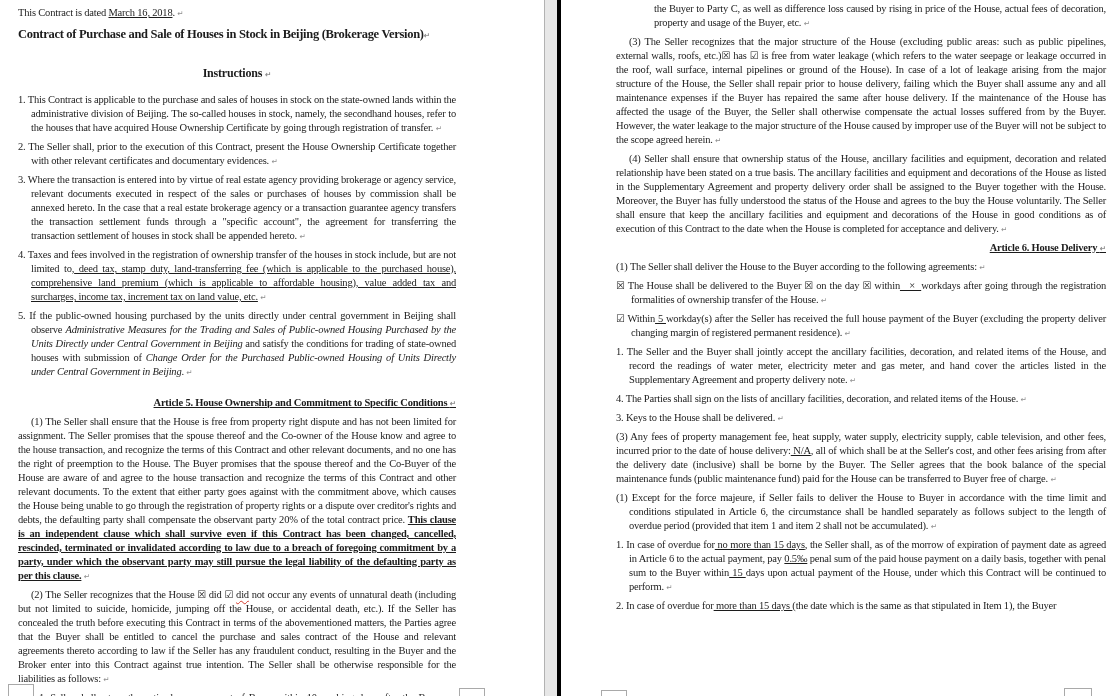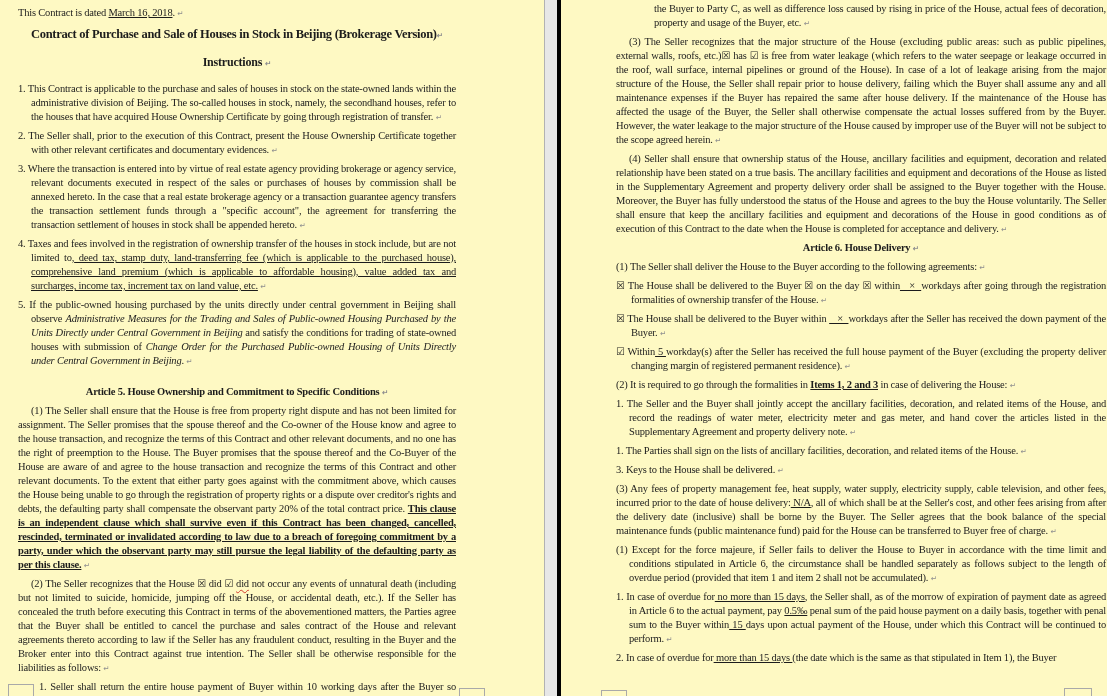--- a/index.html
+++ b/index.html
@@ -4,47 +4,47 @@
 <style>
   html,body{margin:0;padding:0;}
   body{
     position:relative;
     width:1107px;height:696px;
     overflow:hidden;
     background:#e7e7e7;
     font-family:"Liberation Serif", serif;
     color:#1c1c1c;
   }
-  .page{position:absolute;top:0;bottom:0;background:#fef9c3;}
+  .page{position:absolute;top:0;bottom:0;background:#ffffff;}
   .page-left{left:0;width:544px;border-right:1px solid #b2b2b2;}
   .page-right{left:557px;width:550px;border-left:4px solid #000000;}
   .content{
     position:absolute;top:0;
     font-size:10.5px;line-height:14px;letter-spacing:-0.2px;
     text-align:justify;
   }
   .content-left{left:18px;width:438px;padding-top:6px;}
   .content-right{left:55px;width:490px;padding-top:2px;}
   .blk{margin:0 0 4px 0;}
   .para{text-align:justify;}
   .pi{text-indent:13px;}
   .li{padding-left:13px;text-indent:-13px;}
   .li2{margin-left:21px;padding-left:10px;text-indent:-10px;}
   .cb{padding-left:15px;text-indent:-15px;}
   .cont2{padding-left:38px;}
   .title{
-    text-align:center;font-weight:bold;
+    font-weight:bold;
     font-size:12.5px;letter-spacing:-0.3px;line-height:17px;
-    margin:5px 0 8px 0;white-space:nowrap;text-indent:0;
+    margin:5px 0 19px 0;white-space:nowrap;text-indent:0;
   }
   .subtitle{
     text-align:center;font-weight:bold;
     font-size:12px;line-height:20px;margin:0 0 8px 0;text-indent:0;
   }
-  .heading{font-weight:bold;text-align:center;}
+  .heading{font-weight:bold;text-align:right;text-decoration:underline;}
   .mt-article{margin-top:16px;}
   .s-p{}
   .s-b{font-weight:bold;}
   .s-i{font-style:italic;}
   .s-u{text-decoration:underline;}
   .s-bu{font-weight:bold;text-decoration:underline;}
   .s-w{text-decoration:underline wavy #d43b2e;text-decoration-thickness:1px;text-underline-offset:2px;}
   .s-m{color:#8f8f8f;font-size:7.5px;letter-spacing:0;}
   .s-cbx{font-family:"DejaVu Sans",sans-serif;font-size:10px;}
   .corner-mark{
@@ -78,25 +78,23 @@
 </div>
 
 <div class="page page-right">
   <div class="content content-right" id="content-right">
       <div class="blk cont2"><span class="s-p">the Buyer to Party C, as well as difference loss caused by rising in price of the House, actual fees of decoration, property and usage of the Buyer, etc. </span><span class="s-m">↵</span></div>
       <div class="blk pi"><span class="s-p">(3) The Seller recognizes that the major structure of the House (excluding public areas: such as public pipelines, external walls, roofs, etc.)</span><span class="s-cbx">☒</span><span class="s-p"> has </span><span class="s-cbx">☑</span><span class="s-p"> is free from water leakage (which refers to the water seepage or leakage occurred in the roof, wall surface, internal pipelines or ground of the House). In case of a lot of leakage arising from the major structure of the House, the Seller shall repair prior to house delivery, failing which the Buyer shall assume any and all maintenance expenses if the Buyer has repaired the same after house delivery. If the maintenance of the House has affected the usage of the Buyer, the Seller shall otherwise compensate the actual losses suffered from by the Buyer. However, the water leakage to the major structure of the House caused by improper use of the Buyer will not be subject to the scope agreed herein. </span><span class="s-m">↵</span></div>
       <div class="blk pi"><span class="s-p">(4) Seller shall ensure that ownership status of the House, ancillary facilities and equipment, decoration and related relationship have been stated on a true basis. The ancillary facilities and equipment and decorations of the House as listed in the Supplementary Agreement and property delivery order shall be assigned to the Buyer together with the House. Moreover, the Buyer has fully understood the status of the House and agrees to the buy the House voluntarily. The Seller shall ensure that keep the ancillary facilities and equipment and decorations of the House in good conditions as of execution of this Contract to the date when the House is completed for acceptance and delivery. </span><span class="s-m">↵</span></div>
       <div class="blk heading"><span class="s-b">Article 6. House Delivery </span><span class="s-m">↵</span></div>
       <div class="blk para"><span class="s-p">(1) The Seller shall deliver the House to the Buyer according to the following agreements: </span><span class="s-m">↵</span></div>
       <div class="blk cb"><span class="s-cbx">☒</span><span class="s-p"> The House shall be delivered to the Buyer </span><span class="s-cbx">☒</span><span class="s-p"> on the day </span><span class="s-cbx">☒</span><span class="s-p"> within</span><span class="s-u">&nbsp;&nbsp;&nbsp;×&nbsp;&nbsp;</span><span class="s-p">workdays after going through the registration formalities of ownership transfer of the House. </span><span class="s-m">↵</span></div>
-      <div class="blk cb"><span class="s-cbx">☒</span><span class="s-p"> The House shall be delivered to the Buyer within </span><span class="s-u">&nbsp;&nbsp;&nbsp;×&nbsp;&nbsp;</span><span class="s-p">workdays after the Seller has received the down payment of the Buyer. </span><span class="s-m">↵</span></div>
       <div class="blk cb"><span class="s-cbx">☑</span><span class="s-p"> Within</span><span class="s-u">&nbsp;5&nbsp;</span><span class="s-p">workday(s) after the Seller has received the full house payment of the Buyer (excluding the property deliver changing margin of registered permanent residence). </span><span class="s-m">↵</span></div>
-      <div class="blk para"><span class="s-p">(2) It is required to go through the formalities in </span><span class="s-bu">Items 1, 2 and 3</span><span class="s-p"> in case of delivering the House: </span><span class="s-m">↵</span></div>
       <div class="blk li"><span class="s-p">1. The Seller and the Buyer shall jointly accept the ancillary facilities, decoration, and related items of the House, and record the readings of water meter, electricity meter and gas meter, and hand cover the articles listed in the Supplementary Agreement and property delivery note. </span><span class="s-m">↵</span></div>
-      <div class="blk li"><span class="s-p">1. The Parties shall sign on the lists of ancillary facilities, decoration, and related items of the House. </span><span class="s-m">↵</span></div>
+      <div class="blk li"><span class="s-p">4. The Parties shall sign on the lists of ancillary facilities, decoration, and related items of the House. </span><span class="s-m">↵</span></div>
       <div class="blk li"><span class="s-p">3. Keys to the House shall be delivered. </span><span class="s-m">↵</span></div>
       <div class="blk para"><span class="s-p">(3) Any fees of property management fee, heat supply, water supply, electricity supply, cable television, and other fees, incurred prior to the date of house delivery:</span><span class="s-u"> N/A</span><span class="s-p">, all of which shall be at the Seller's cost, and other fees arising from after the delivery date (inclusive) shall be borne by the Buyer. The Seller agrees that the book balance of the special maintenance funds (public maintenance fund) paid for the House can be transferred to Buyer free of charge. </span><span class="s-m">↵</span></div>
       <div class="blk li"><span class="s-p">(1) Except for the force majeure, if Seller fails to deliver the House to Buyer in accordance with the time limit and conditions stipulated in Article 6, the circumstance shall be handled separately as follows subject to the length of overdue period (provided that item 1 and item 2 shall not be accumulated). </span><span class="s-m">↵</span></div>
       <div class="blk li"><span class="s-p">1. In case of overdue for</span><span class="s-u"> no more than 15 days</span><span class="s-p">, the Seller shall, as of the morrow of expiration of payment date as agreed in Article 6 to the actual payment, pay </span><span class="s-u">0.5‰</span><span class="s-p"> penal sum of the paid house payment on a daily basis, together with penal sum to the Buyer within</span><span class="s-u"> 15 </span><span class="s-p">days upon actual payment of the House, under which this Contract will be continued to perform. </span><span class="s-m">↵</span></div>
       <div class="blk li"><span class="s-p">2. In case of overdue for</span><span class="s-u"> more than 15 days </span><span class="s-p">(the date which is the same as that stipulated in Item 1), the Buyer</span></div>
     </div>
 </div>
 
 <div class="corner-mark cm-lp-bl"></div>
 <div class="corner-mark cm-lp-br"></div>

